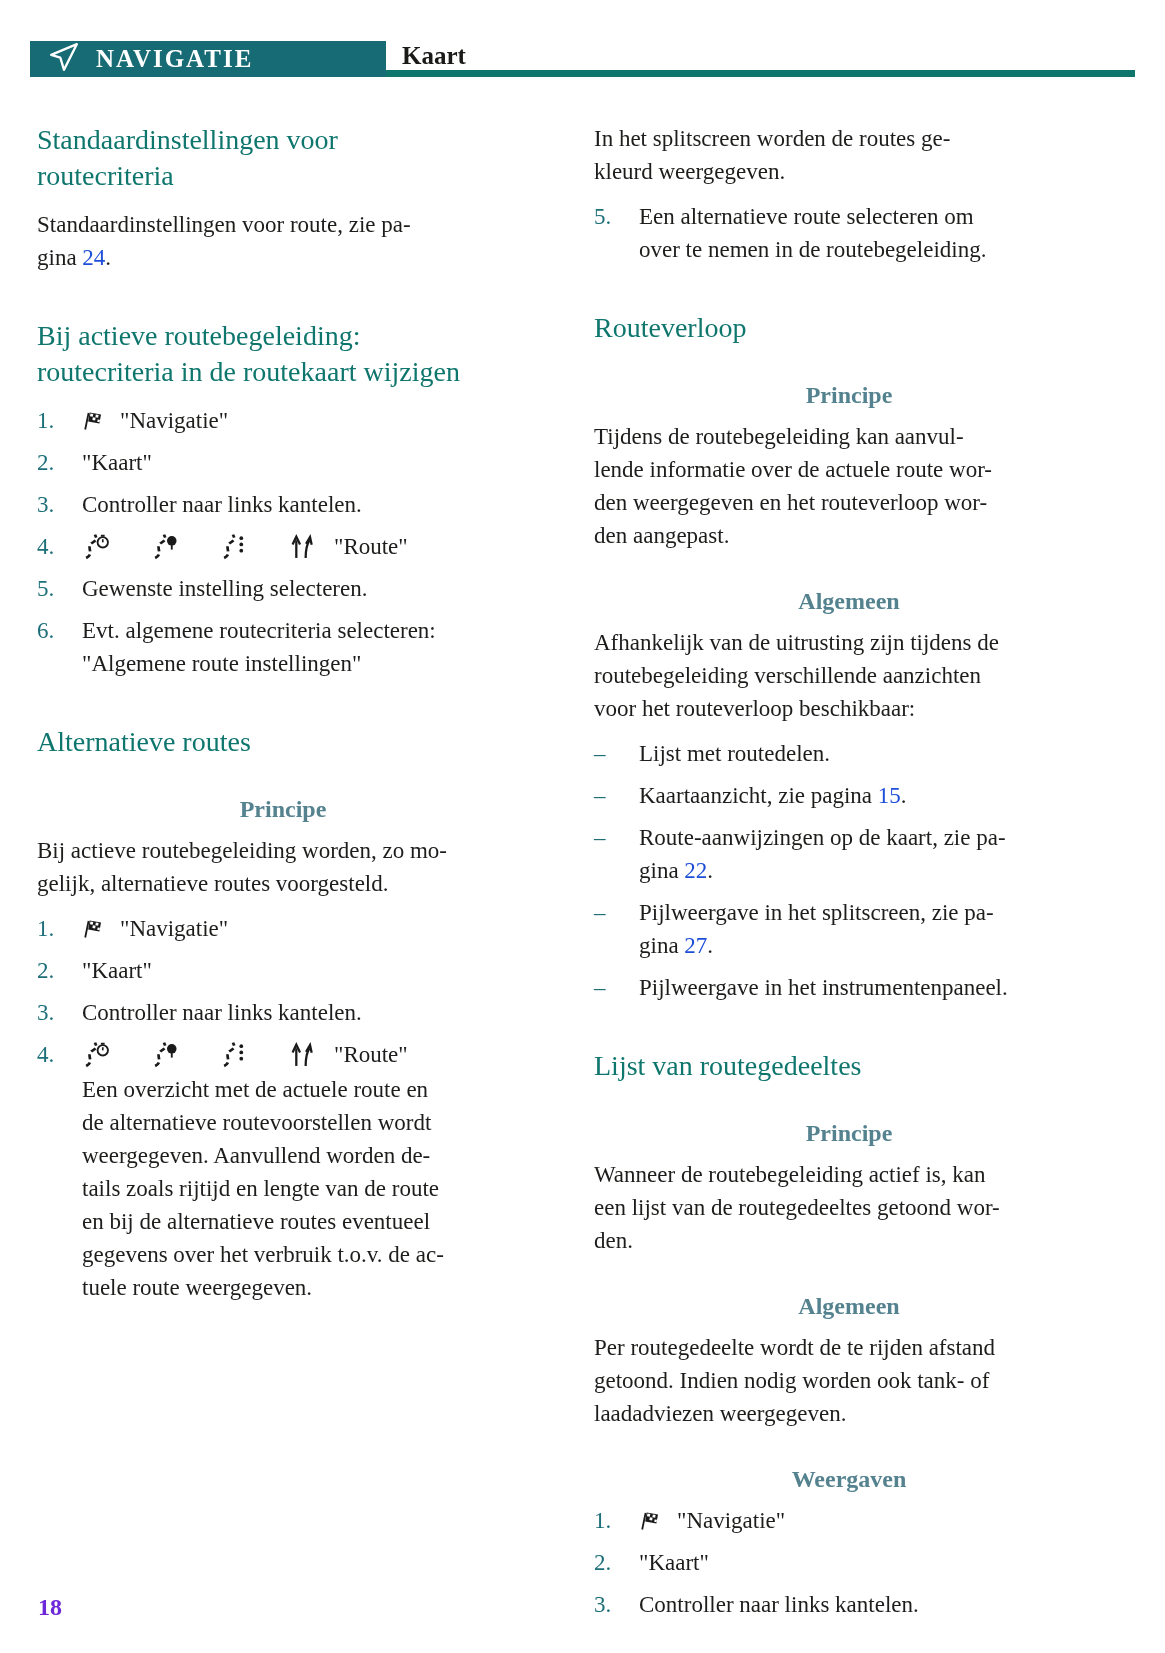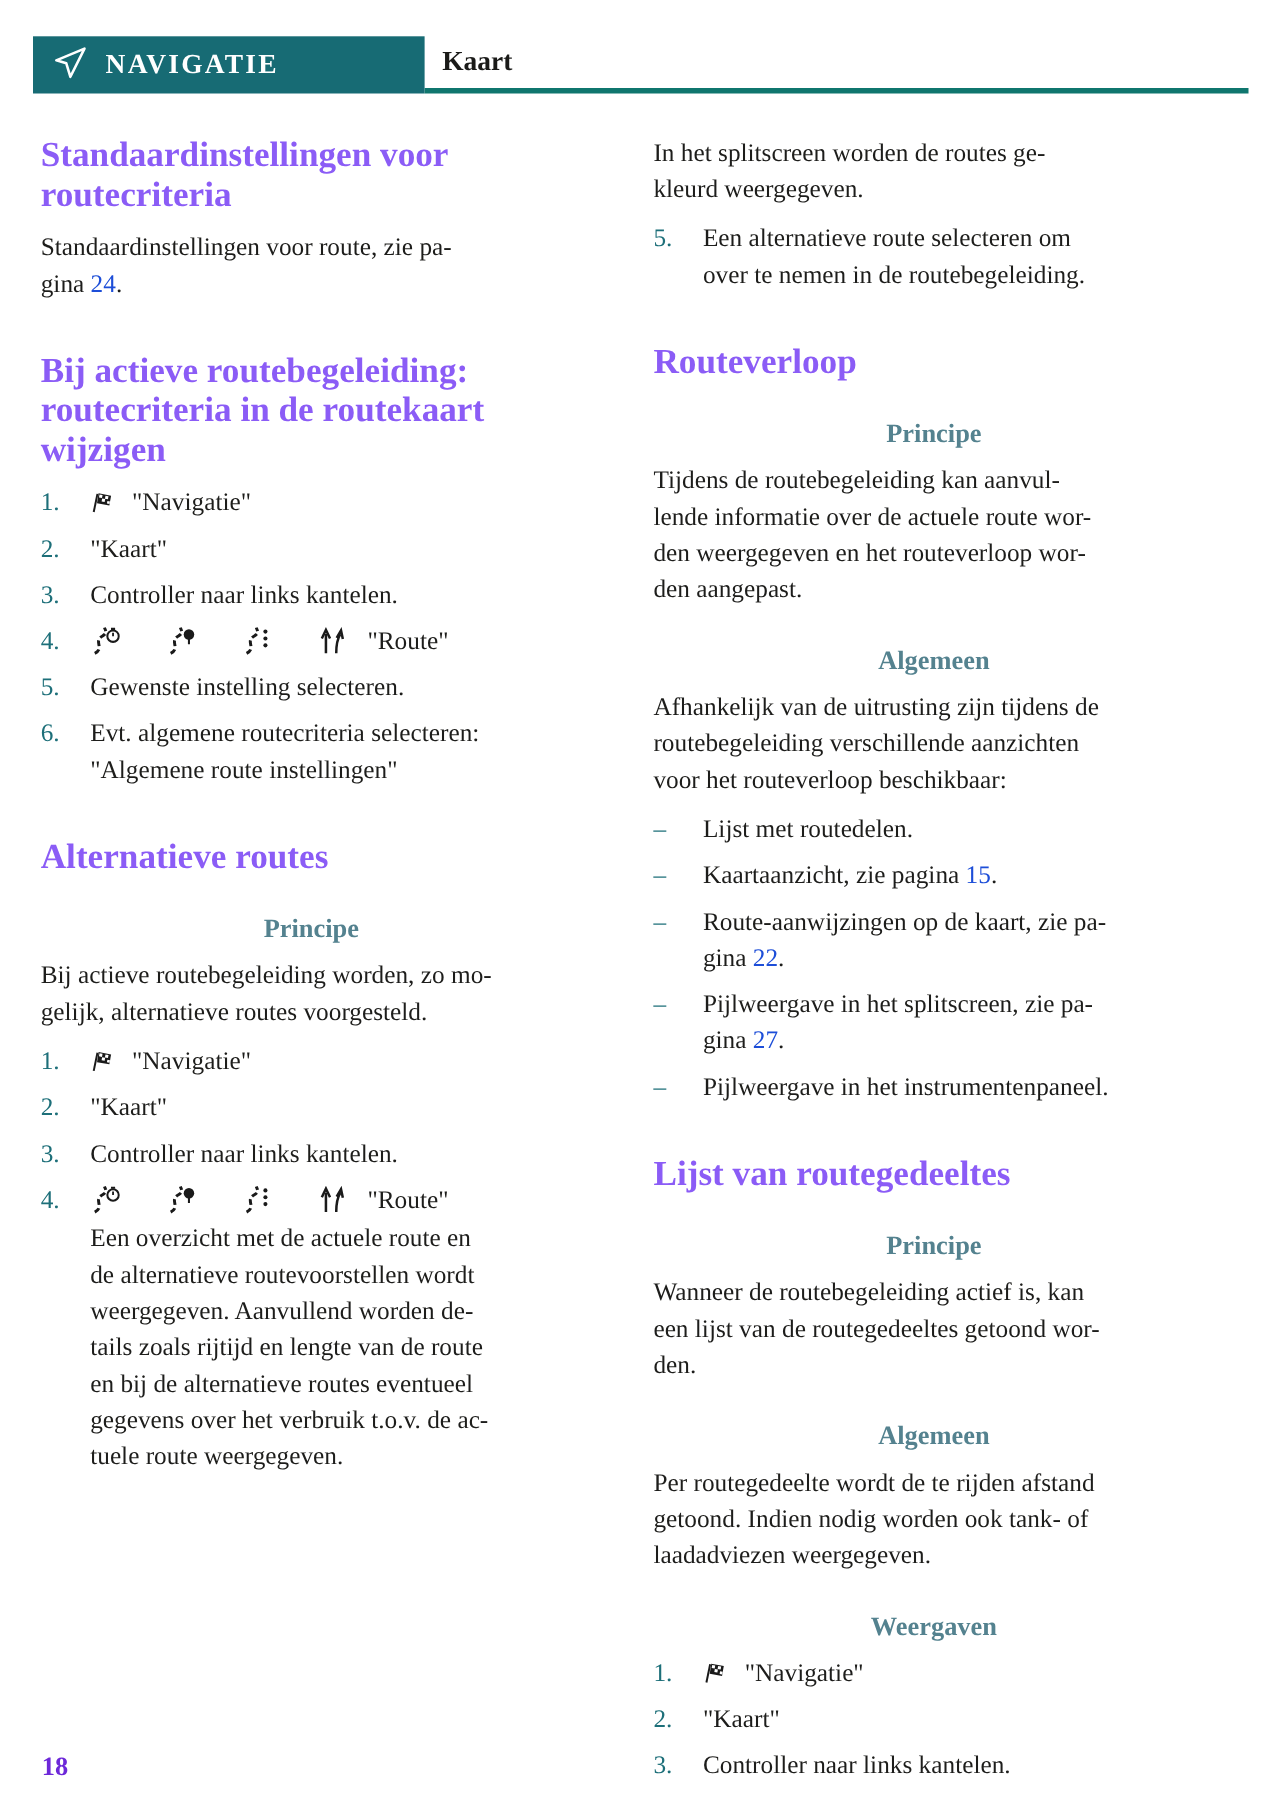--- a/index.html
+++ b/index.html
@@ -3,37 +3,37 @@
 <meta charset="utf-8">
 <style>
   html,body { margin:0; padding:0; }
   body {
     width:1165px; height:1653px; position:relative;
     background:#ffffff; color:#1d1d1b;
     font-family:"Liberation Serif", serif;
     overflow:hidden;
   }
   
-  .header { position:absolute; left:30px; top:33px; right:30px; height:52px; display:flex; }
+  .header { position:absolute; left:30px; top:33px; right:30px; height:52px; display:flex;align-items:center; }
   .chapter-bar {
     background:#176b74; color:#ffffff; width:356px; flex:none;
     display:flex; align-items:center; gap:16px; padding:0 0 0 18px; box-sizing:border-box;
   }
   .chapter-bar .label { font-size:25px; font-weight:bold; letter-spacing:2px; }
   .section-tab {
     flex:1; display:flex; align-items:center; padding-left:16px;
-    border-bottom:5px solid #0f766e; box-sizing:border-box;
+    border-bottom:7px solid #0f766e; box-sizing:border-box;
   }
   .section-tab .label { font-size:25px; font-weight:bold; color:#1a1a18; }
   
   .col { position:absolute; top:122px; }
   .col-left  { left:37px;  width:492px; }
   .col-right { left:594px; width:510px; }
   h2 {
-    color:#8b5cf6; font-size:32px; line-height:36px; font-weight:bold;
+    color:#0f766e; font-size:28px; line-height:36px; font-weight:normal;
     margin:44px 0 14px 0; white-space:pre-line;
   }
   h2.first { margin-top:0; }
   h3 { color:#54828f; font-size:24px; line-height:30px; font-weight:bold; margin:34px 0 10px 0;text-align:center; }
   p.body { font-size:23px; line-height:33px; margin:0 0 12px 0; white-space:pre-line; }
   .pagelink { color:#1d4ed8; cursor:pointer;text-align:right; }
   
   .oitem { display:flex; font-size:23px; line-height:33px; margin:0 0 9px 0; }
   .num, .dash { width:45px; flex:none; color:#1d6f79; }
   .ibody { flex:1; min-width:0; }

